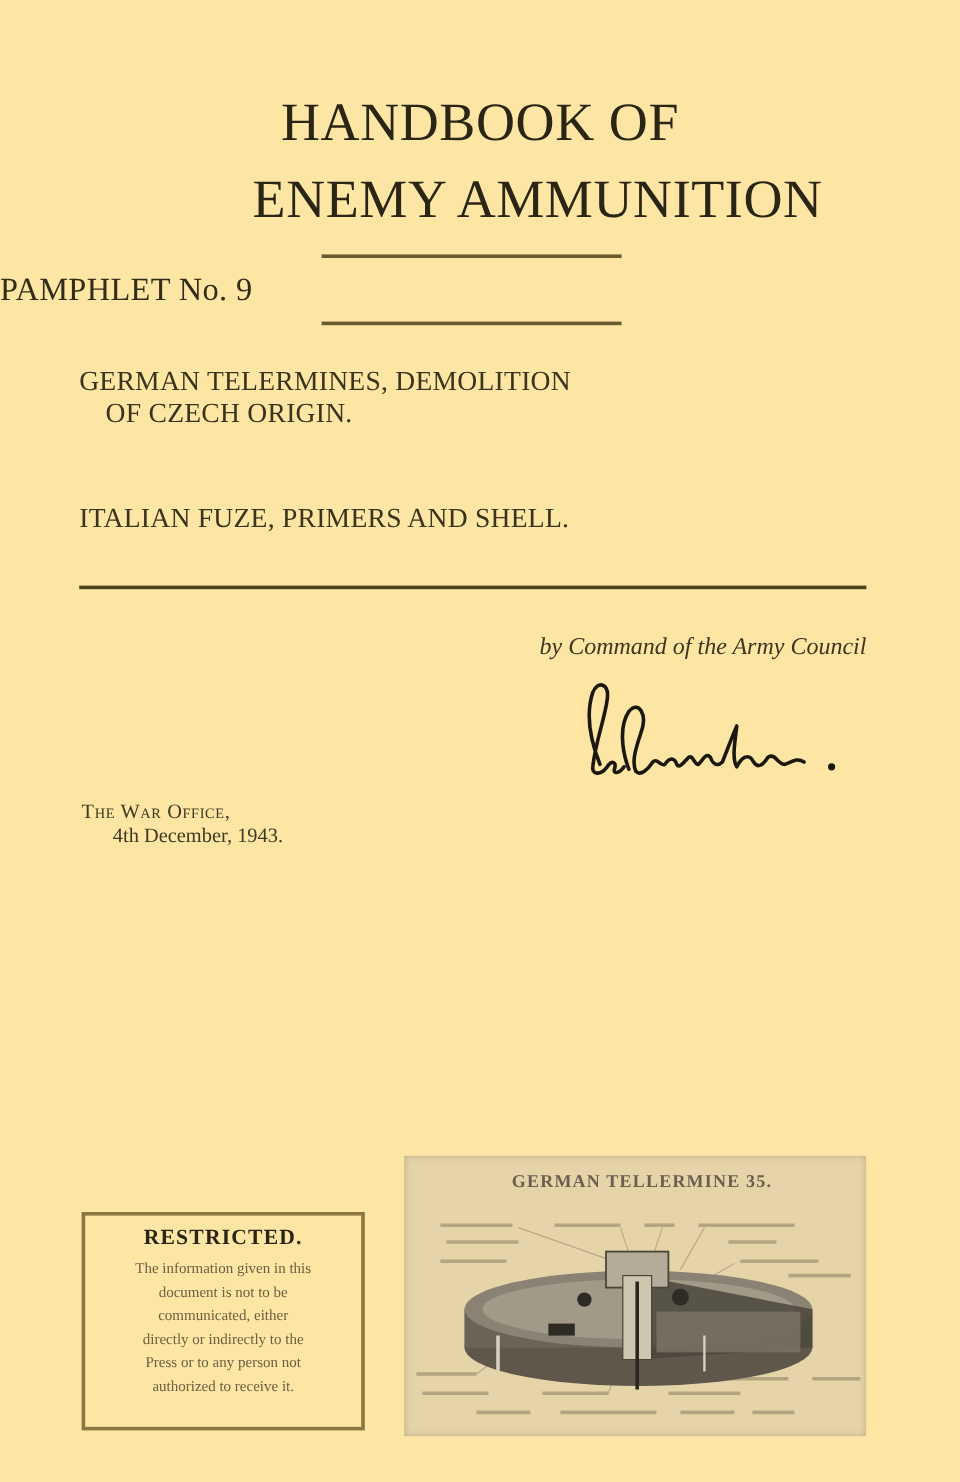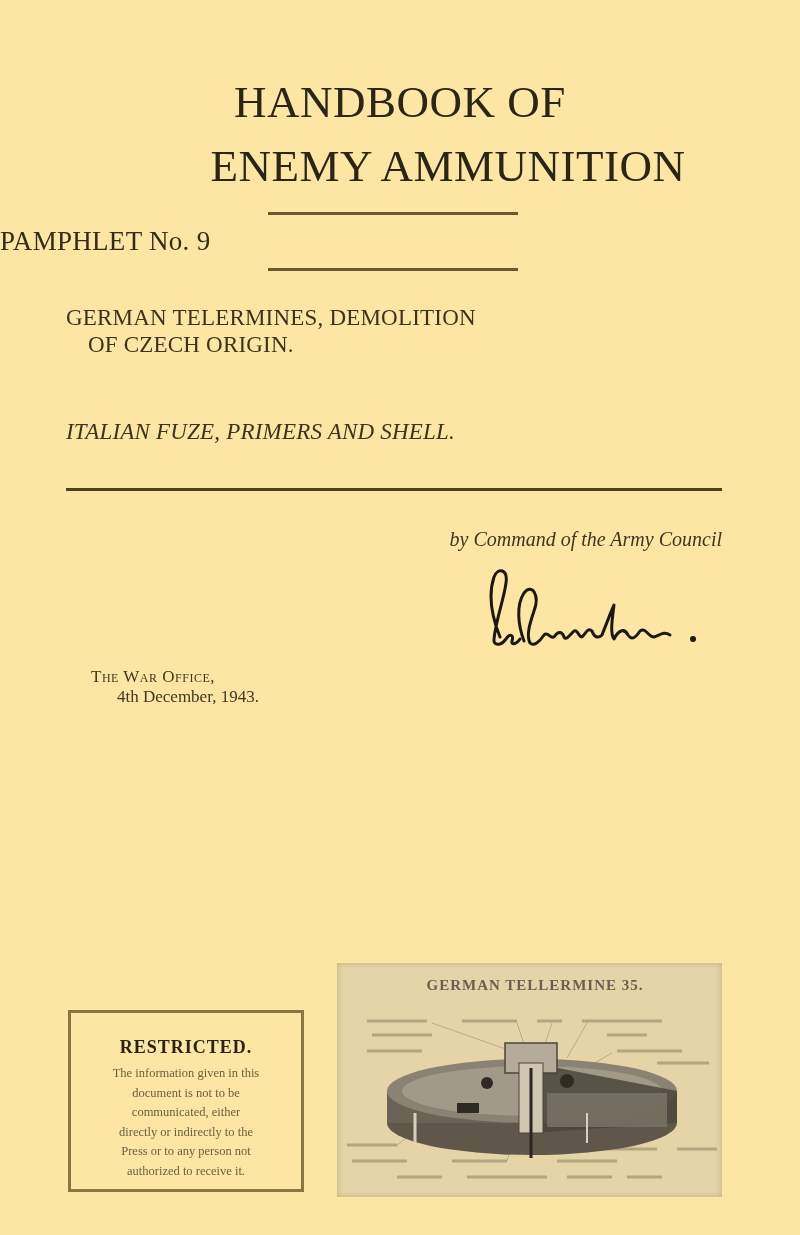--- a/index.html
+++ b/index.html
@@ -39,21 +39,21 @@
     .waroffice .sc { font-variant: small-caps; letter-spacing: 0.5px; }
     .waroffice .date { display: block; padding-left: 26px; }
     .restricted-box {
       left: 68px; top: 1010px; width: 236px; height: 182px;
       border: 3px solid #8a7640;
       box-sizing: border-box;
       text-align: center;
       background: #fde6a3;
     }
     .restricted-box .head {
-      margin-top: 24px; font-weight: bold; font-size: 18px;
+      margin-top: 8px; font-weight: bold; font-size: 18px;
       letter-spacing: 1px; color: #2a2414;
     }
     .restricted-box .body {
       margin: 6px 10px 0; font-size: 12.5px; line-height: 19.5px; color: #6b6040;
     }
     .plate {
       left: 337px; top: 963px; width: 385px; height: 234px;
       background: #e4d4a8;
       box-shadow: inset 0 0 6px rgba(120,100,60,0.35);
       overflow: hidden;
@@ -71,33 +71,33 @@
 <div class="abs title" style="top:140px;margin-left:48px;">ENEMY AMMUNITION</div>
 
 <div class="abs rule" style="left:268px; top:212px; width:250px; height:3px;"></div>
 <div class="abs pamphlet" style="top:226px;">PAMPHLET No. 9</div>
 <div class="abs rule" style="left:268px; top:268px; width:250px; height:3px;"></div>
 
 <div class="abs subject" style="top:304px;">
   <span style="display:block;">GERMAN TELERMINES, DEMOLITION</span>
   <span class="indent">OF CZECH ORIGIN.</span>
 </div>
-<div class="abs subject" style="top:418px;font-style:italic;">ITALIAN FUZE, PRIMERS AND SHELL.</div>
+<div class="abs subject" style="top:418px;">ITALIAN FUZE, PRIMERS AND SHELL.</div>
 
 <div class="abs rule" style="left:66px; top:488px; width:656px; height:3px; background:#4e4219;"></div>
 
 <div class="abs command" style="top:528px;">by Command of the Army Council</div>
 
 <svg class="abs" style="left:478px; top:565px;" width="230" height="95" viewBox="0 0 230 95">
   <path d="M22 72 C 14 52, 10 30, 16 12 C 20 2, 30 4, 28 18 C 26 34, 18 54, 16 74 C 15 80, 22 82, 28 74 C 32 68, 36 70, 34 76 C 33 80, 38 80, 42 74" fill="none" stroke="#1c1810" stroke-width="3" stroke-linecap="round"></path>
   <path d="M46 76 C 40 60, 38 40, 46 28 C 54 18, 62 30, 56 46 C 52 58, 48 70, 52 78 C 56 82, 62 76, 66 70 C 70 66, 72 74, 76 72 C 80 66, 84 66, 86 72 C 88 76, 92 70, 96 66 C 100 64, 100 72, 104 72 C 108 68, 110 62, 114 66 C 116 72, 120 74, 124 70 C 128 60, 134 44, 136 40 C 134 56, 132 68, 136 74 C 140 66, 146 62, 150 70 C 154 76, 158 72, 162 66 C 168 62, 170 72, 176 72 C 182 70, 186 66, 192 70" fill="none" stroke="#1c1810" stroke-width="3" stroke-linecap="round" stroke-linejoin="round"></path>
   <circle cx="215" cy="74" r="3" fill="#1c1810"></circle>
 </svg>
 
-<div class="abs waroffice" style="top:667px;margin-left:23px;">
+<div class="abs waroffice" style="top:667px;">
   <span class="sc">The War Office,</span>
   <span class="date">4th December, 1943.</span>
 </div>
 
 <div class="abs restricted-box">
   <div class="head">RESTRICTED.</div>
   <div class="body">
     <div>The information given in this</div>
     <div>document is not to be</div>
     <div>communicated, either</div>

